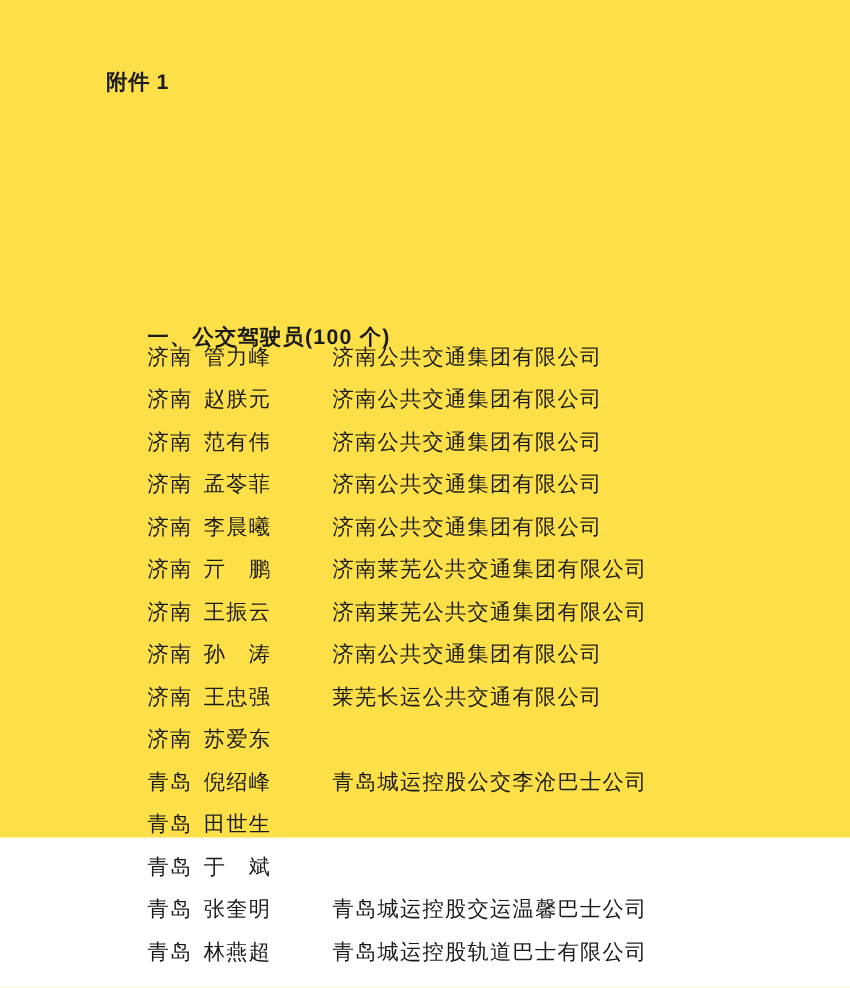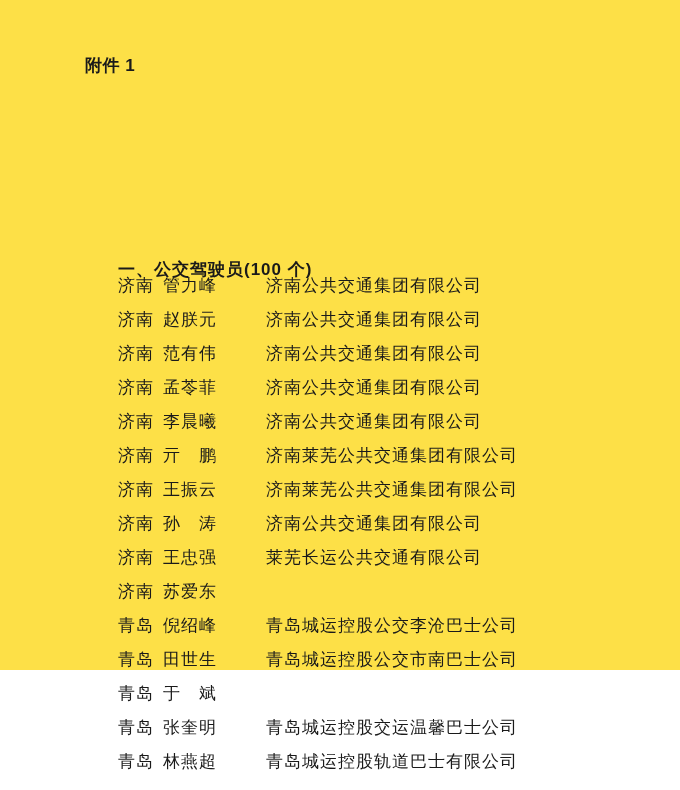--- a/index.html
+++ b/index.html
@@ -151,21 +151,20 @@
 
   <div class="row">
     <span class="city">青岛</span>
     <span class="name">倪绍峰</span>
     <span class="company">青岛城运控股公交李沧巴士公司</span>
   </div>
 
   <div class="row">
     <span class="city">青岛</span>
     <span class="name">田世生</span>
-    <span class="company">青岛城运控股公交市南巴士公司</span>
   </div>
 
   <div class="row">
     <span class="city">青岛</span>
     <span class="name">于　斌</span>
   </div>
 
   <div class="row">
     <span class="city">青岛</span>
     <span class="name">张奎明</span>

